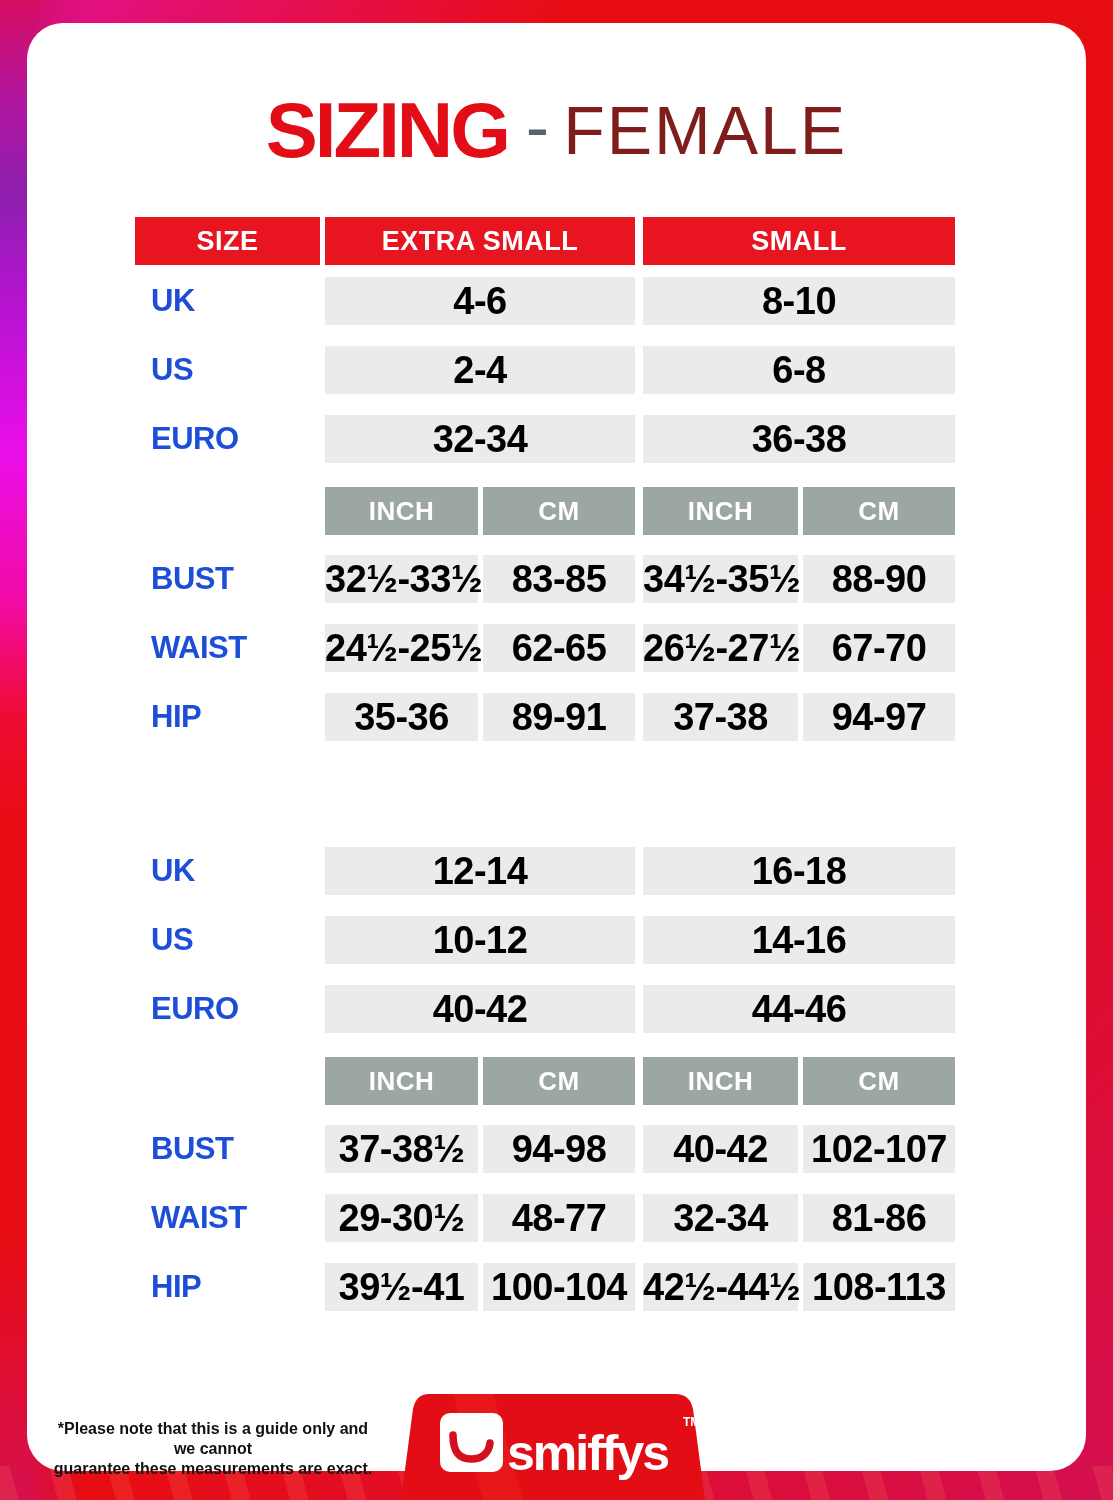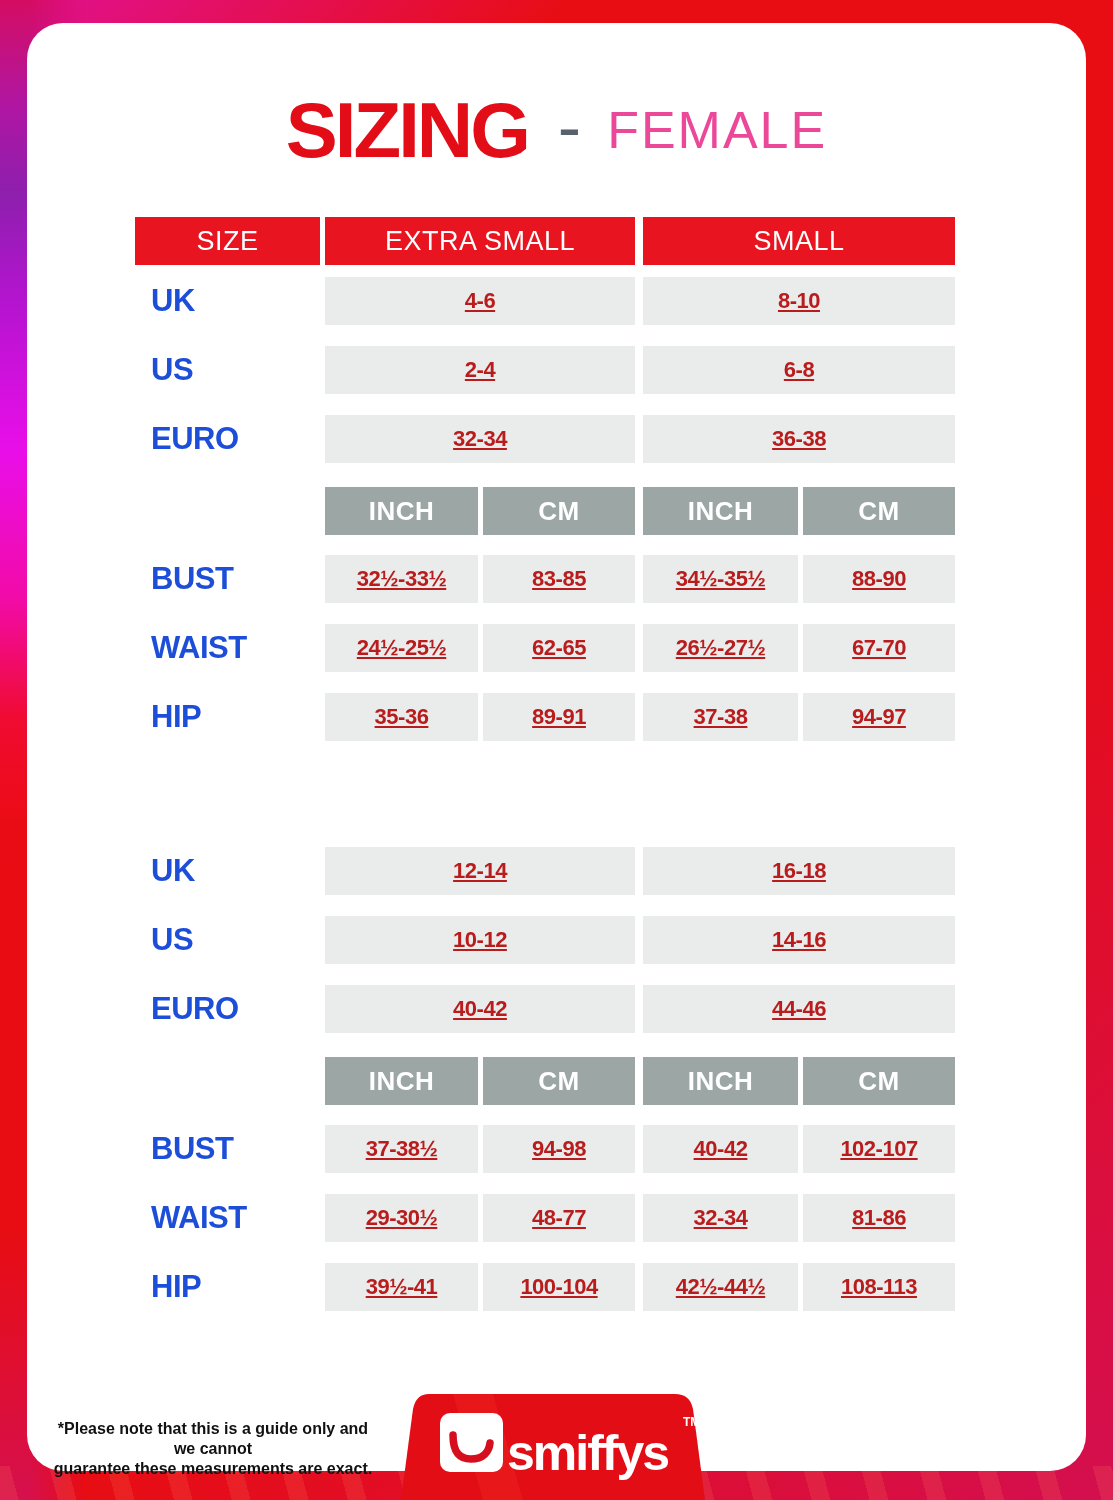--- a/index.html
+++ b/index.html
@@ -27,41 +27,41 @@
       rgba(255,120,90,.18) 0 18px, transparent 18px 56px);
   }
   .panel{
     position:absolute;left:27px;top:23px;width:1059px;height:1448px;
     background:#ffffff;border-radius:36px;z-index:2;
   }
   
   .title{
     position:absolute;left:0;top:52px;width:1059px;height:110px;
     display:flex;align-items:center;justify-content:center;
-    white-space:pre;line-height:1;gap:12px;
+    white-space:pre;line-height:1;
   }
   .t-red{font-size:78px;font-weight:800;letter-spacing:-3px;color:#e30d18;}
   .t-sep{font-size:70px;font-weight:400;color:#59616d;padding:0 14px 6px 18px;}
-  .t-gray{font-size:52px;font-weight:300;letter-spacing:2px;color:#ec4899;}
+  .t-gray{font-size:68px;font-weight:300;letter-spacing:2px;color:#7f1d1d;}
   
   .row{position:absolute;left:0;width:1059px;height:48px;}
   .cell{
     position:absolute;top:0;height:48px;line-height:48px;
     text-align:center;box-sizing:border-box;
   }
   .c-label{left:108px;width:185px;}
   .c-g1{left:298px;width:310px;}
   .c-g2{left:616px;width:312px;}
   .c-i1{left:298px;width:153px;}
   .c-c1{left:456px;width:152px;}
   .c-i2{left:616px;width:155px;}
   .c-c2{left:776px;width:152px;}
-  .hdr-red{background:#e8141f;color:#ffffff;font-weight:400;font-size:27px;letter-spacing:.5px;}
+  .hdr-red{background:#e8141f;color:#ffffff;font-weight:700;font-size:27px;letter-spacing:.5px;}
   .hdr-gray{background:#9ca7a5;color:#ffffff;font-weight:700;font-size:26px;letter-spacing:.5px;}
-  .val{background:#e9eceb;color:#b91c1c;font-weight:700;font-size:22px;letter-spacing:-.5px;text-decoration:underline;}
+  .val{background:#e9eceb;color:#000000;font-weight:700;font-size:38px;letter-spacing:-.5px;}
   .lbl{
     color:#1d4ed8;font-weight:700;font-size:31px;text-align:left;
     padding-left:16px;letter-spacing:-.5px;
   }
   
   .disclaimer{
     position:absolute;left:18px;top:1396px;width:336px;
     text-align:center;font-size:16px;line-height:20px;font-weight:700;color:#111111;
   }
   .logo-tab{position:absolute;left:393px;top:1388px;z-index:3;}

